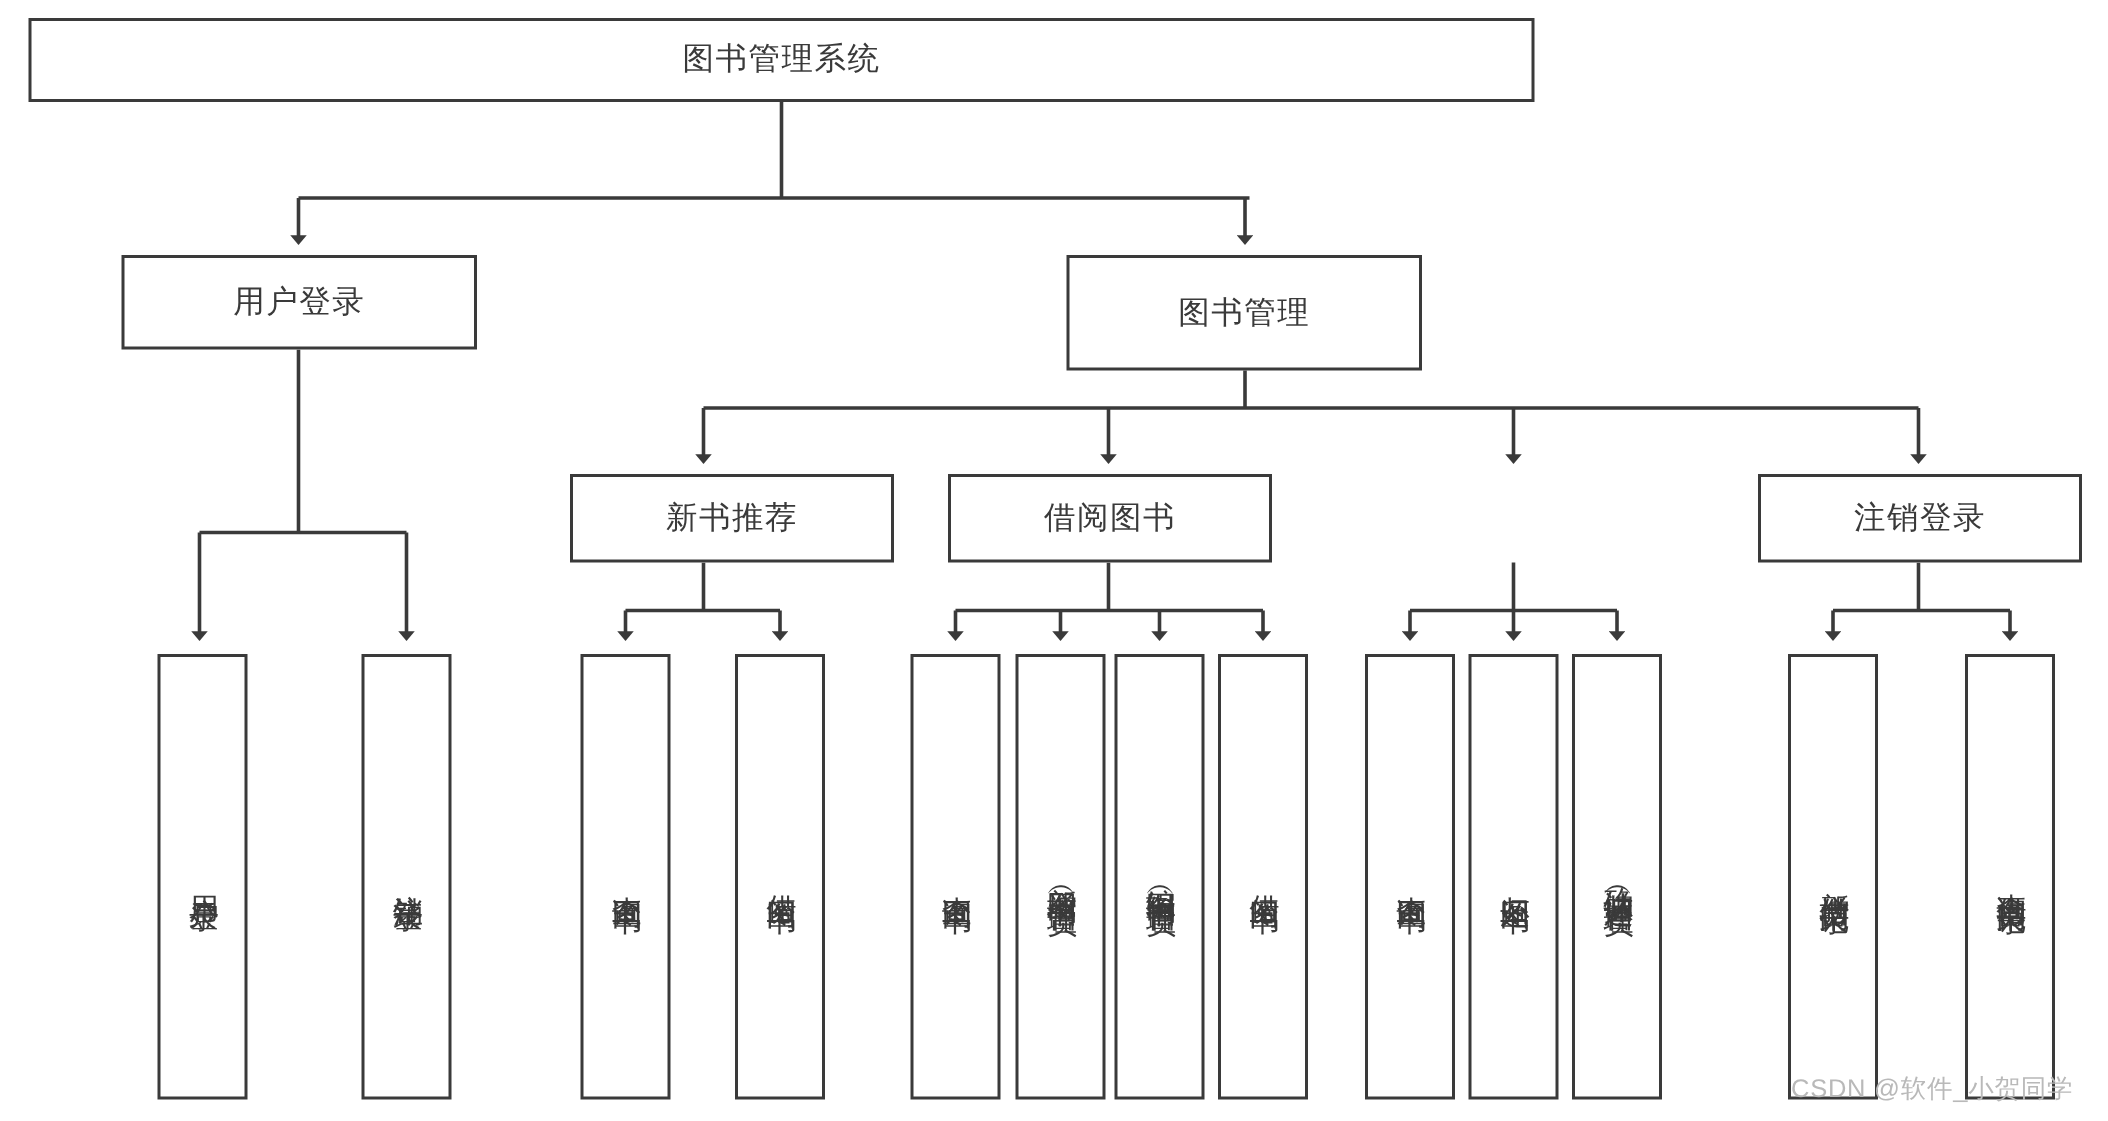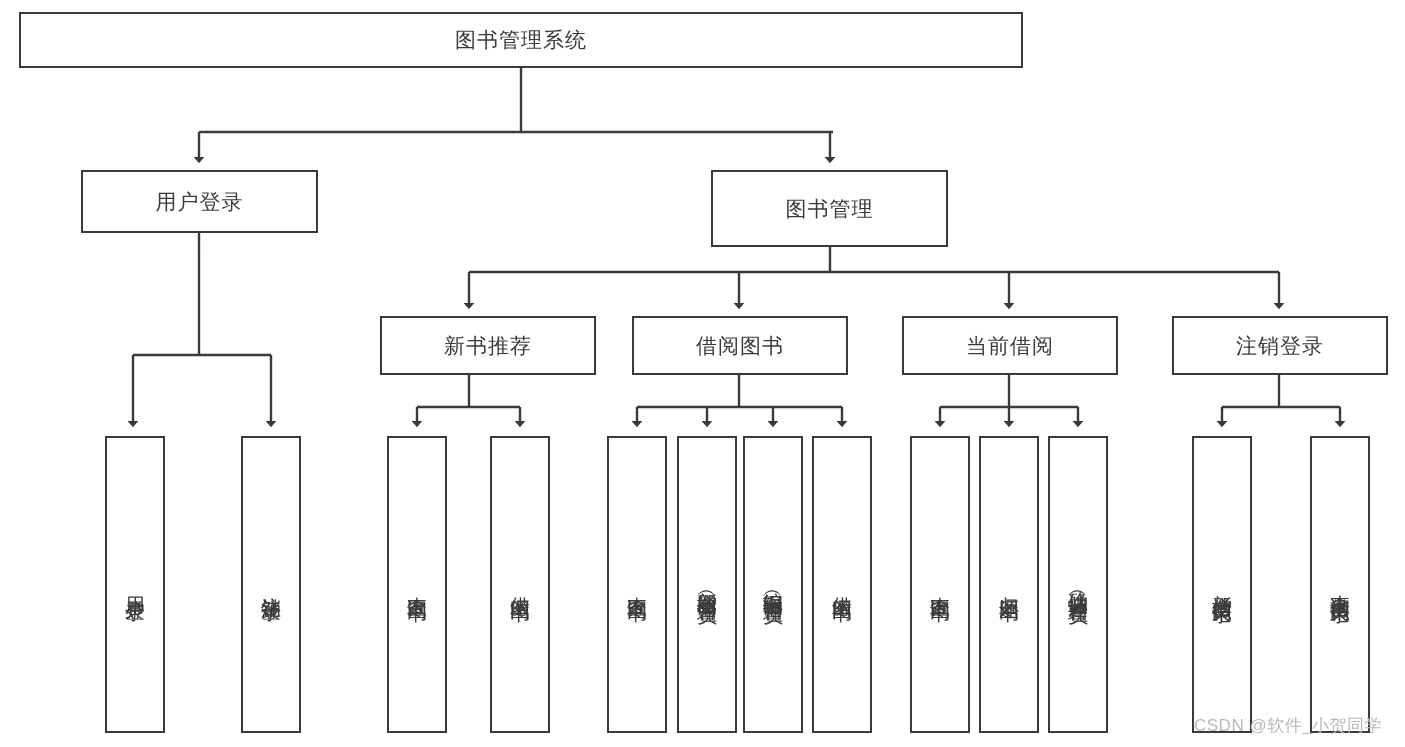--- a/index.html
+++ b/index.html
@@ -129,23 +129,20 @@
   <div class="node h" style="left:711px; top:170px; width:237px; height:77px;">
     <span class="label">图书管理</span>
   </div>
 
   <div class="node h" style="left:362px; top:316px; width:216px; height:59px;margin-left:18px;">
     <span class="label">新书推荐</span>
   </div>
   <div class="node h" style="left:632px; top:316px; width:216px; height:59px;">
     <span class="label">借阅图书</span>
   </div>
-  <div class="node h" style="left:902px; top:316px; width:216px; height:59px;">
-    <span class="label">当前借阅</span>
-  </div>
   <div class="node h" style="left:1172px; top:316px; width:216px; height:59px;">
     <span class="label">注销登录</span>
   </div>
 
   <div class="node v" style="left:105px; top:436px; width:60px; height:297px;">
     <span class="label">用户登录</span>
   </div>
   <div class="node v" style="left:241px; top:436px; width:60px; height:297px;">
     <span class="label">注销登录</span>
   </div>

